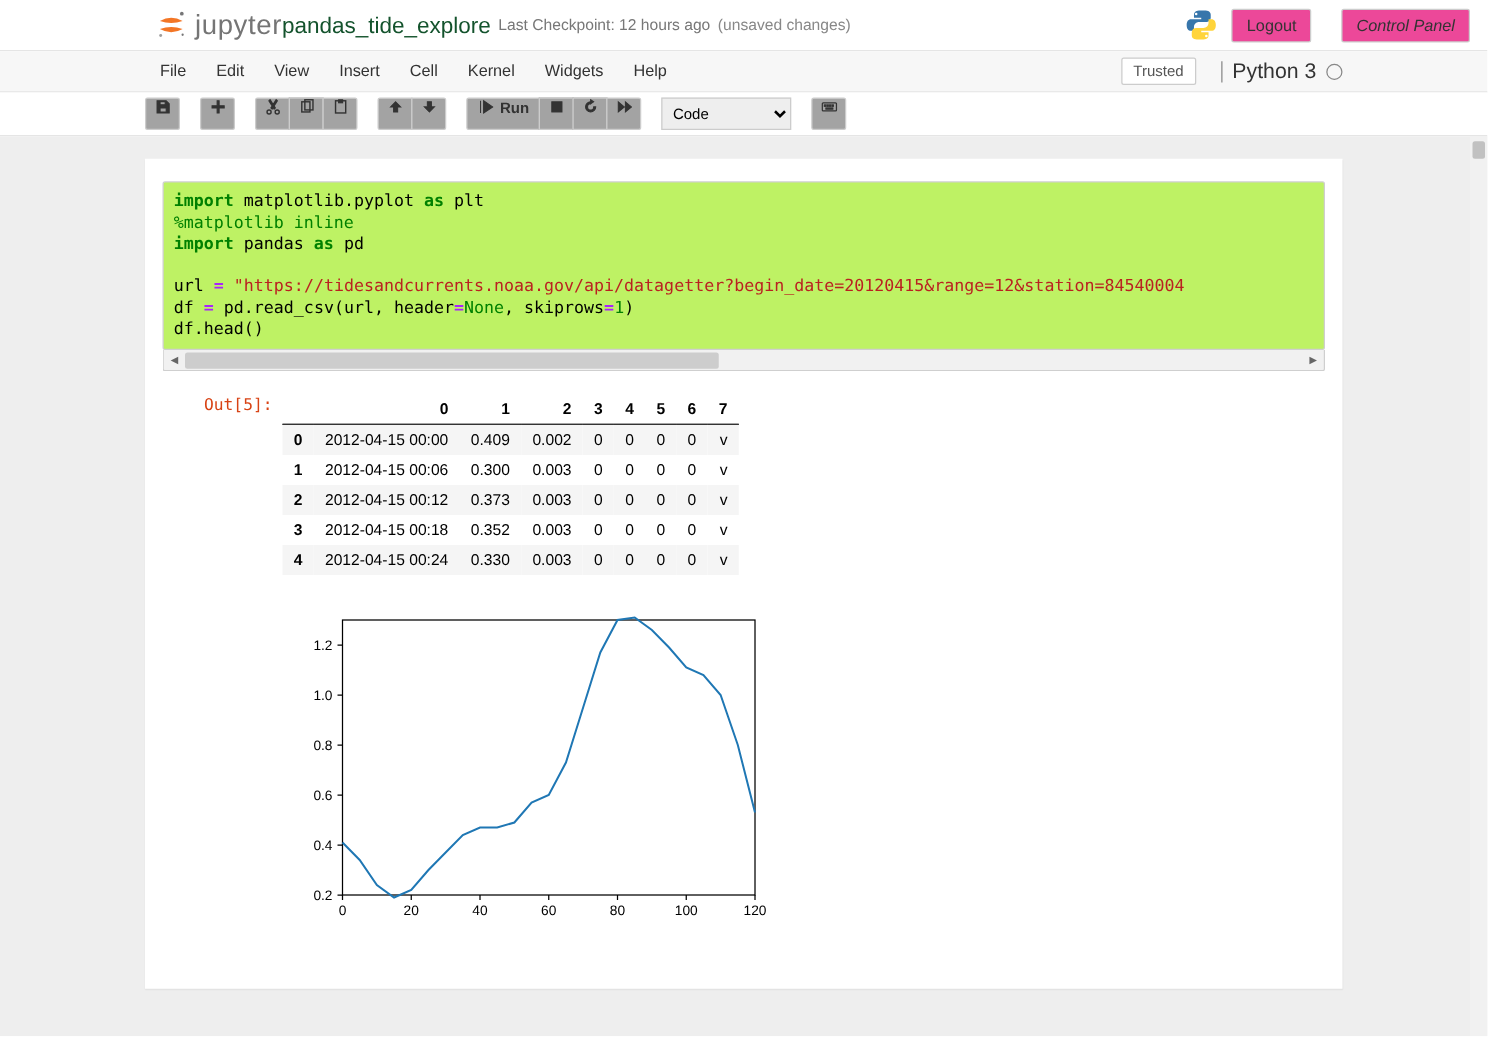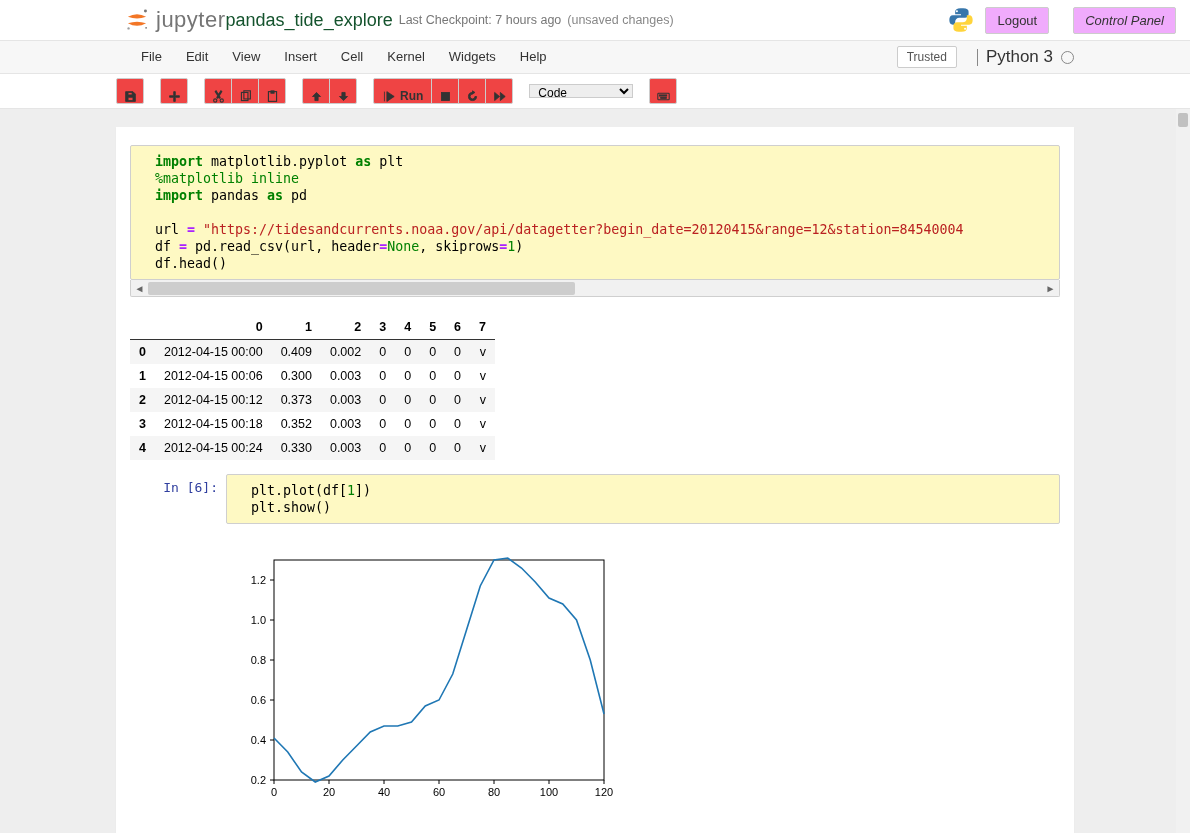--- a/index.html
+++ b/index.html
@@ -8,53 +8,53 @@
   
   .header { display:flex; align-items:center; padding: 6px 14px 6px 12px; border-bottom:1px solid #e5e5e5; }
   .jupyter-logo { display:flex; align-items:flex-start; gap:6px; margin-left:112px; }
   .jupyter-logo svg { width:26px; height:26px; }
   .jupyter-word { font-size:22px; color:#757575; letter-spacing:0.5px; }
   .nb-name { font-size:18px; color:#14532d; margin-left:0; font-weight:400; }
   .checkpoint { font-size:12.5px; color:#777; margin-left:6px; }
   .unsaved { font-size:12.5px; color:#888; margin-left:6px; }
   .header-spacer { flex:1; }
   .python-logo { width:28px; height:28px; margin-right:10px; }
-  .btn { border:1px solid #ccc; background:#f0abfc; color:#333; padding:5px 11px; font-size:13px; border-radius:2px; cursor:pointer; }
+  .btn { border:1px solid #ccc; background:#ec4899; color:#333; padding:5px 11px; font-size:13px; border-radius:2px; cursor:pointer; }
   .btn + .btn { margin-left:24px;font-style:italic; }
   
   .container { margin: 0 116px; }
-  .menubar-wrap { background:#f7f7f7; border-bottom:1px solid #e5e5e5;padding-left:13px; }
+  .menubar-wrap { background:#f7f7f7; border-bottom:1px solid #e5e5e5; }
   .menubar { display:flex; align-items:center; height:32px; }
   .menu-item { padding: 0 12px; color:#333; font-size:13px; line-height:32px; cursor:pointer; }
   .menubar-right { margin-left:auto; display:flex; align-items:center; gap:20px; }
   .trusted-box { border:1px solid #ccc; background:#fff; padding:3px 9px; font-size:12px; color:#555; border-radius:2px; }
   .kernel-indicator { display:flex; align-items:center; gap:8px; color:#333; font-size:17px; }
   .kernel-indicator .bar { width:1px; height:17px; background:#888; }
   .kernel-circle { width:13px; height:13px; border:1.5px solid #888; border-radius:50%; }
   
   .toolbar-wrap { border-bottom:1px solid #e5e5e5; background:#fff; }
   .toolbar { display:flex; align-items:center; height:34px; gap:4px; }
-  .tbtn { border:1px solid #ccc; background:#ef4444; color:#333; height:26px; min-width:28px; display:inline-flex; align-items:flex-end; justify-content:center; border-radius:2px; cursor:pointer; font-size:12px; padding:0 5px; }
+  .tbtn { border:1px solid #ccc; background:#a3a3a3; color:#333; height:26px; min-width:28px; display:inline-flex; align-items:flex-start; justify-content:center; border-radius:2px; cursor:pointer; font-size:12px; padding:0 5px; }
   .tbtn svg { width:13px; height:13px; stroke:#333; fill:#333; }
   .tgroup { display:flex; }
   .tgroup .tbtn { border-radius:0; margin-left:-1px; }
   .tgroup .tbtn:first-child { border-radius:2px 0 0 2px; margin-left:0; }
   .tgroup .tbtn:last-child { border-radius:0 2px 2px 0; }
   .tspace { width:8px; }
   .run-btn { padding:0 8px; gap:5px; font-weight:bold; }
-  .cell-type { height:14px; border:1px solid #ccc; background:#eee; font-size:12px; padding:0 4px; min-width:104px; }
+  .cell-type { height:26px; border:1px solid #ccc; background:#eee; font-size:12px; padding:0 4px; min-width:104px; }
   
   .notebook-outer { background:#eee; padding-top:18px; min-height:720px; position:relative; }
   .notebook-paper { background:#fff; margin:0 116px; box-shadow:0 1px 1px rgba(0,0,0,.06); padding:18px 14px 30px 14px; }
   .cell { display:flex; margin-bottom:14px; }
   .prompt { width:96px; text-align:right; padding:6px 8px 0 0; font-family: Menlo, Consolas, "DejaVu Sans Mono", monospace; font-size:13px; }
   .in-prompt { color:#303f9f; }
   .out-prompt { color:#d84315; }
   .cell-body { flex:1; min-width:0; }
-  .code-box { border:1px solid #cfcfcf; background:#fef9c3; border-radius:2px; padding:7px 24px; font-family: Menlo, Consolas, "DejaVu Sans Mono", monospace; font-size:13.3px; line-height:1.28; white-space:pre; overflow-x:auto; }
+  .code-box { border:1px solid #cfcfcf; background:#bef264; border-radius:2px; padding:7px 8px; font-family: Menlo, Consolas, "DejaVu Sans Mono", monospace; font-size:13.3px; line-height:1.28; white-space:pre; overflow-x:auto; }
   .code-box .kw { color:#008000; font-weight:bold; }
   .code-box .mag { color:#008000; }
   .code-box .op { color:#aa22ff; font-weight:bold; }
   .code-box .str { color:#ba2121; }
   .code-box .cst { color:#008000; }
   .code-box .num { color:#008000; }
   .hscroll-track { height:17px; background:#f1f1f1; border:1px solid #cfcfcf; border-top:none; position:relative; border-radius:0 0 2px 2px; display:flex; align-items:center; }
   .hscroll-arrow { width:17px; height:15px; display:flex; align-items:center; justify-content:center; color:#666; font-size:10px; }
   .hscroll-thumb { position:absolute; left:17px; top:2px; height:13px; width:46%; background:#cdcdcd; border-radius:2px; }
   
@@ -80,21 +80,21 @@
         <circle cx="20" cy="20" r="16" fill="none"></circle>
         <path d="M6 15 Q20 7 34 15 Q20 20 6 15 Z" fill="#f37626"></path>
         <path d="M6 25 Q20 20 34 25 Q20 33 6 25 Z" fill="#f37626"></path>
         <circle cx="33" cy="6" r="2.3" fill="#767677"></circle>
         <circle cx="7" cy="33" r="1.8" fill="#9e9e9e"></circle>
         <circle cx="34" cy="32" r="1.4" fill="#767677"></circle>
       </svg>
       <span class="jupyter-word">jupyter</span>
     </div>
     <span class="nb-name">pandas_tide_explore</span>
-    <span class="checkpoint">Last Checkpoint: 7 hours ago</span>
+    <span class="checkpoint">Last Checkpoint: 12 hours ago</span>
     <span class="unsaved">(unsaved changes)</span>
     <div class="header-spacer"></div>
     <svg class="python-logo" viewBox="0 0 48 48">
       <path d="M23 4c-6 0-9 2-9 6v4h10v2H10c-4 0-6 3-6 8s2 8 6 8h4v-5c0-4 3-7 7-7h10c3 0 6-2 6-6V10c0-4-3-6-9-6h-5z" fill="#3776ab"></path>
       <circle cx="17" cy="9" r="1.8" fill="#fff"></circle>
       <path d="M25 44c6 0 9-2 9-6v-4H24v-2h14c4 0 6-3 6-8s-2-8-6-8h-4v5c0 4-3 7-7 7H17c-3 0-6 2-6 6v4c0 4 3 6 9 6h5z" fill="#ffd43b"></path>
       <circle cx="31" cy="39" r="1.8" fill="#fff"></circle>
     </svg>
     <button class="btn">Logout</button>
     <button class="btn">Control Panel</button>
@@ -224,20 +224,21 @@
 <span>df.head()</span></div>
           <div class="hscroll-track">
             <span class="hscroll-arrow">◄</span>
             <span class="hscroll-thumb"></span>
             <span class="hscroll-arrow" style="margin-left:auto">►</span>
           </div>
         </div>
       </div>
 
       <div class="cell">
+        <div class="prompt out-prompt">Out[5]:</div>
         <div class="cell-body">
           <table class="df" id="df-table">
               <thead>
                 <tr>
                   <th></th>
                   <th>0</th>
                   <th>1</th>
                   <th>2</th>
                   <th>3</th>
                   <th>4</th>
@@ -300,27 +301,20 @@
                   <td>0</td>
                   <td>0</td>
                   <td>0</td>
                   <td>v</td>
                 </tr>
               </tbody>
             </table>
         </div>
       </div>
 
-      <div class="cell">
-        <div class="prompt in-prompt">In [6]:</div>
-        <div class="cell-body">
-          <div class="code-box"><span>plt.plot(df[</span><span class="num">1</span><span>])</span>
-<span>plt.show()</span></div>
-        </div>
-      </div>
 
       <div class="cell">
         <div class="prompt"></div>
         <div class="cell-body chart-box">
           <svg id="chart" width="390" height="260">
               <rect x="48" y="12" width="330" height="220" fill="#fff" stroke="#000" stroke-width="1"></rect>
               <line x1="48" y1="232" x2="44" y2="232" stroke="#000"></line>
               <text x="40" y="236" text-anchor="end" font-size="11" fill="#000">0.2</text>
               <line x1="48" y1="192" x2="44" y2="192" stroke="#000"></line>
               <text x="40" y="196" text-anchor="end" font-size="11" fill="#000">0.4</text>

